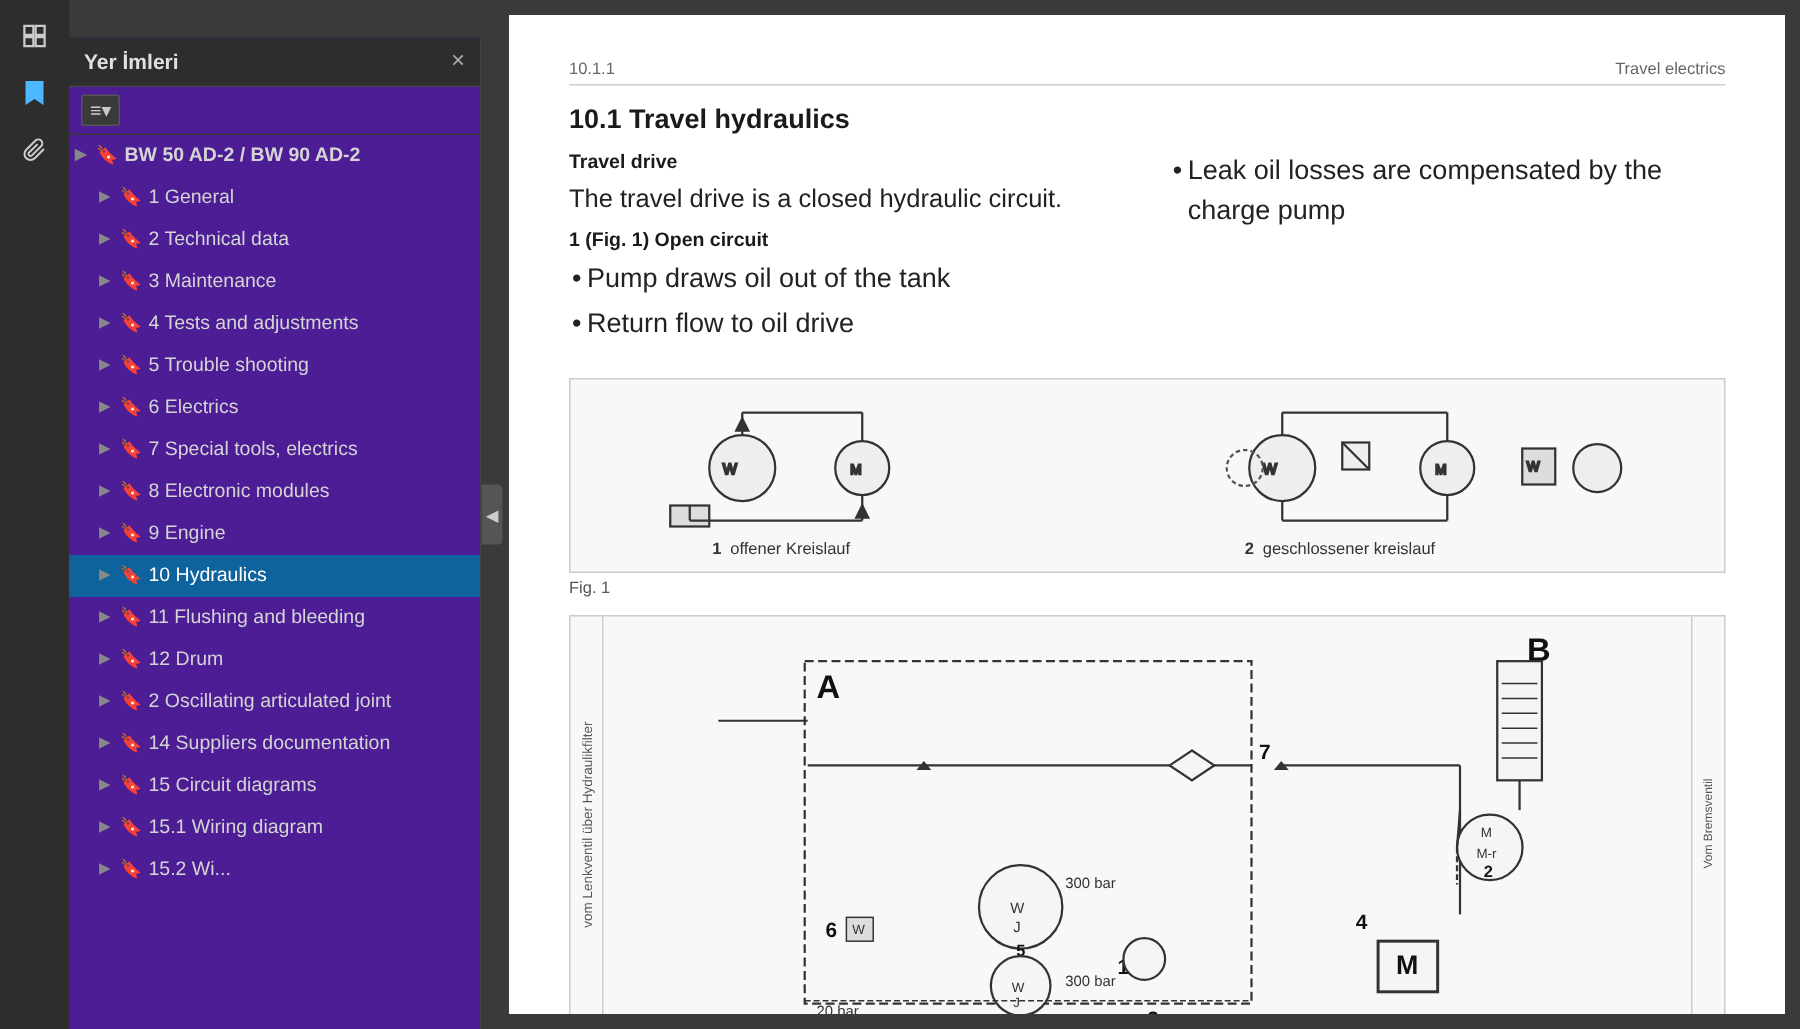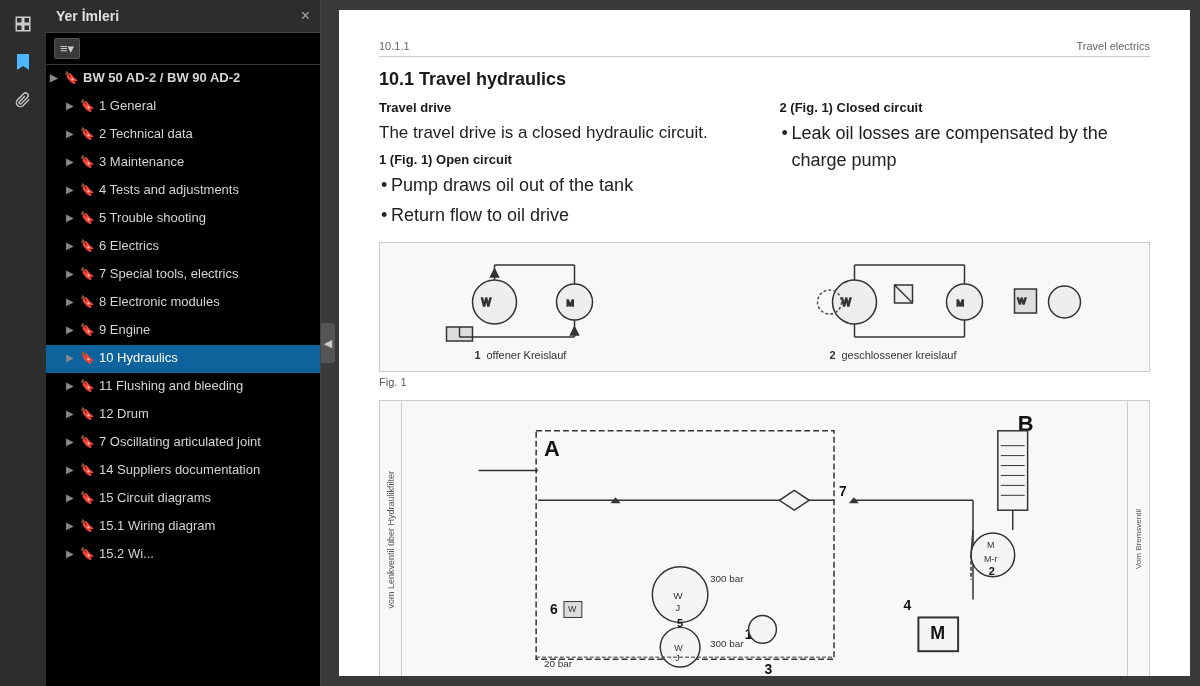--- a/index.html
+++ b/index.html
@@ -25,25 +25,26 @@
       color: #ccc;
       font-size: 16px;
       border-radius: 3px;
       cursor: pointer;
     }
     .toolbar-icon.active { color: #4db8ff; }
 
     
     .sidebar {
       width: 275px;
-      background: #000000;
+      background: #4c1d95;
       display: flex;
       flex-direction: column;
       flex-shrink: 0;
       border-right: 1px solid #444;
+      margin-top: 25px;
     }
 
     .sidebar-header {
       display: flex;
       align-items: center;
       justify-content: space-between;
       padding: 8px 10px;
       border-bottom: 1px solid #444;
       background: #2d2d2d;
     }
@@ -207,21 +208,21 @@
     .body-text {
       font-size: 17px;
       color: #222;
       line-height: 1.5;
       margin-bottom: 6px;
     }
 
     .two-col {
       display: flex;
       gap: 30px;
-      margin-bottom: 10px;
+      margin-bottom: 20px;
     }
     .col-left { flex: 1; }
     .col-right { flex: 1; }
 
     .bullet-item {
       font-size: 18px;
       color: #222;
       line-height: 1.5;
       padding-left: 12px;
       position: relative;
@@ -369,21 +370,21 @@
       <span class="label">11 Flushing and bleeding</span>
     </div>
     <div class="tree-item" style="padding-left:20px;">
       <span class="arrow">▶</span>
       <span class="bookmark-icon" style="color:#888;">🔖</span>
       <span class="label">12 Drum</span>
     </div>
     <div class="tree-item" style="padding-left:20px;">
       <span class="arrow">▶</span>
       <span class="bookmark-icon" style="color:#888;">🔖</span>
-      <span class="label">7 Oscillating articulated joint</span>
+      <span class="label">2 Oscillating articulated joint</span>
     </div>
     <div class="tree-item" style="padding-left:20px;">
       <span class="arrow">▶</span>
       <span class="bookmark-icon" style="color:#888;">🔖</span>
       <span class="label">14 Suppliers documentation</span>
     </div>
     <div class="tree-item" style="padding-left:20px;">
       <span class="arrow">▶</span>
       <span class="bookmark-icon" style="color:#888;">🔖</span>
       <span class="label">15 Circuit diagrams</span>
@@ -418,21 +419,20 @@
 
     <div class="two-col">
       <div class="col-left">
         <div class="subsection-title">Travel drive</div>
         <div class="body-text">The travel drive is a closed hydraulic circuit.</div>
         <div class="subsection-title">1 (Fig. 1) Open circuit</div>
         <div class="bullet-item">Pump draws oil out of the tank</div>
         <div class="bullet-item">Return flow to oil drive</div>
       </div>
       <div class="col-right">
-        <div class="subsection-title">2 (Fig. 1) Closed circuit</div>
         <div class="bullet-item">Leak oil losses are compensated by the charge pump</div>
       </div>
     </div>
 
     <div class="diagram-top">
       <svg class="svg-diagram-top" viewBox="0 0 700 120" xmlns="http://www.w3.org/2000/svg" style="height:120px;">
 
         <g fill="none" stroke="#333" stroke-width="1.5">
 
           <circle cx="80" cy="55" r="22" fill="#eee" stroke="#333"></circle>

